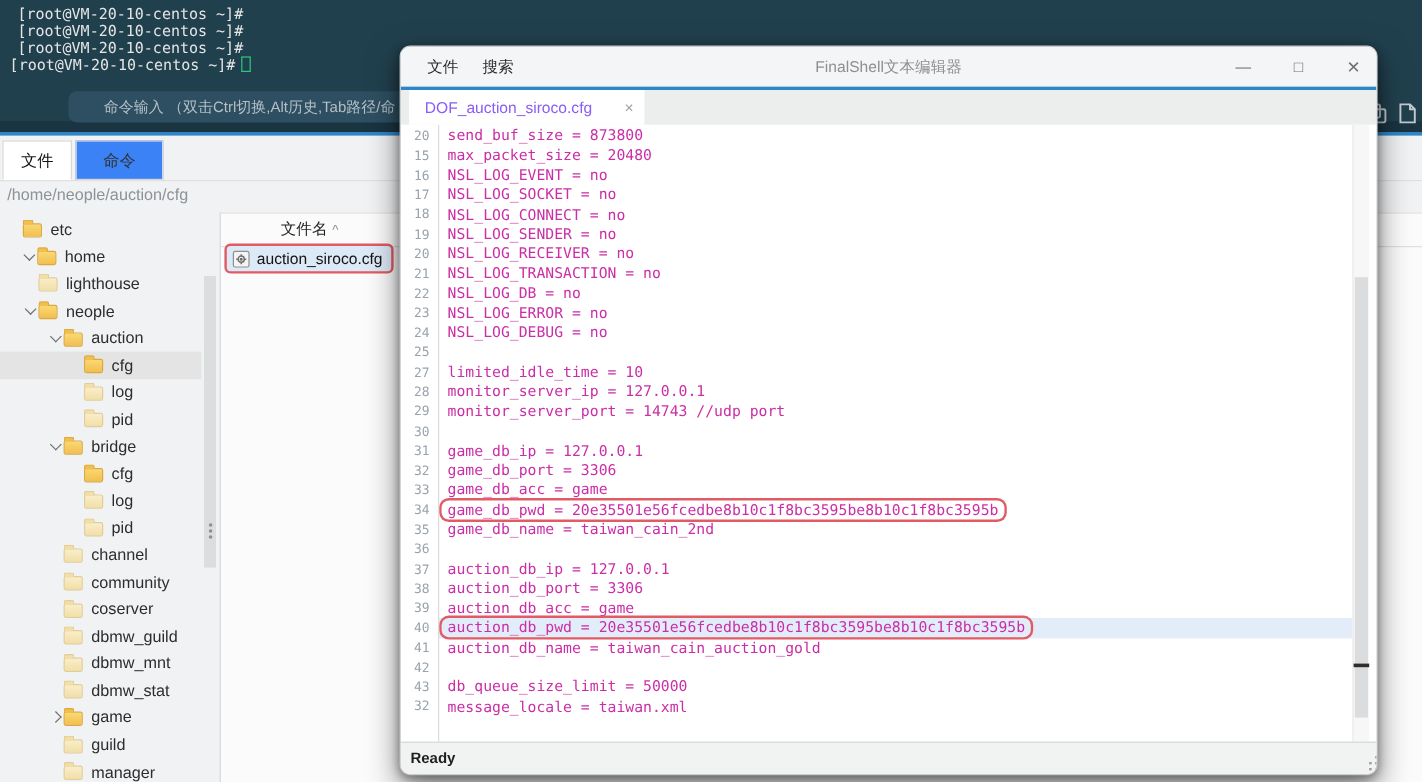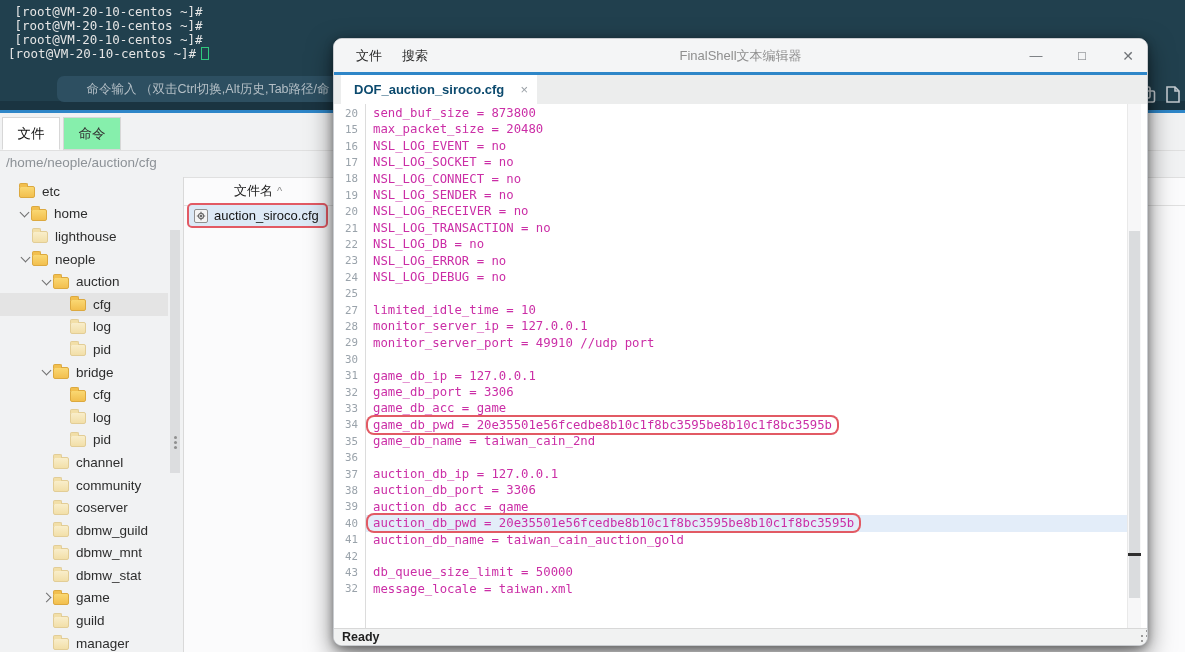--- a/index.html
+++ b/index.html
@@ -15,21 +15,21 @@
               overflow:hidden; white-space:nowrap; z-index:2; }
   .term-icons { position:absolute; right:2px; top:84px; display:flex; gap:4px; z-index:2; }
   .term-icons svg { display:block; }
 
   
   .panel { position:absolute; left:0; top:110px; width:1185px; height:542px; background:#f1f2f3;
            border-top:3px solid #2e86c8; z-index:3; }
   .fm-tab { position:absolute; top:4px; height:33px; display:flex; align-items:center; justify-content:center;
             font-size:13.5px; border:1px solid #d7d7d7; }
   .fm-tab.active { left:2px; width:58px; background:#fff; border-bottom-color:#fff; color:#111; z-index:2; }
-  .fm-tab.inactive { left:63px; width:58px; background:#86efac; color:#333; }
+  .fm-tab.inactive { left:63px; width:73px; background:#3b82f6; color:#333; }
   .hline { position:absolute; height:1px; background:#e0e0e0; }
   .hl-tabs { top:37px; left:0; right:0; }
   .hl-path { top:64px; left:184px; right:0; }
   .hl-head { top:92px; left:184px; right:0; }
   .fm-path { position:absolute; top:42px; left:6px; font-size:13.5px; color:#8d9297; }
   .vline { position:absolute; left:183px; top:64px; bottom:0; width:1px; background:#d9d9d9; }
   .list-col { position:absolute; left:184px; top:64px; right:0; bottom:0; background:#fbfbfc; }
 
   
   #tree { position:absolute; left:0; top:67px; width:168px; bottom:0; overflow:hidden; }
@@ -68,35 +68,35 @@
   .e-menus { position:absolute; left:22px; top:0; height:33px; display:flex; gap:20px; align-items:center; }
   .e-menu { font-size:13px; color:#2b2b2b; }
   .e-title { position:absolute; left:0; right:0; top:0; height:33px; text-align:center; line-height:33px;
              font-size:13px; color:#8f8f8f; pointer-events:none; }
   .e-controls { position:absolute; right:8px; top:0; height:33px; display:flex; gap:24px; align-items:center; }
   .wc { width:22px; text-align:center; color:#6f7377; font-size:13px; }
   .e-accent { height:3px; background:#2e86c8; }
   .e-tabbar { position:relative; height:29px; background:#eceded; }
   .e-tab { position:absolute; left:7px; top:0; width:196px; height:29px; background:#fff;
            display:flex; align-items:center; padding:0 9px 0 13px; }
-  .e-tab-label { flex:1; font-weight:700; font-size:13px; color:#0c4a6e; white-space:nowrap; }
+  .e-tab-label { flex:1; font-weight:400; font-size:13px; color:#8b5cf6; white-space:nowrap; }
   .e-tab-close { color:#9aa0a6; font-size:13px; }
   .e-body { position:absolute; top:65px; left:0; right:0; bottom:17px; background:#fff; overflow:hidden; }
   .gutter-line { position:absolute; left:31px; top:0; bottom:0; width:1px; background:#dcdcdc; }
   #code-lines { position:absolute; left:0; top:1px; right:20px; }
   .code-row { display:flex; height:16.42px; align-items:center; }
   .ln { flex:0 0 24px; text-align:right; font:10.8px "DejaVu Sans Mono",monospace; color:#9aa3ab; }
   .txt { flex:1; margin-left:7px; padding-left:8px; font:12.3px/16.42px "DejaVu Sans Mono",monospace;
          color:#cb2ea6; white-space:pre; }
   .code-row.sel .txt { background:#e3edf9; }
   .boxed { box-shadow:0 0 0 2px #e25a64; border-radius:6px; padding:1px 5px; margin:0 -5px; }
   .scrollbar { position:absolute; top:0; bottom:0; right:6px; width:14px; background:#f7f7f8; border-left:1px solid #e9e9e9; }
   .sb-thumb { position:absolute; left:1px; right:1px; top:127px; height:367px; background:#dadcde; }
   .sb-marker { position:absolute; left:0; right:0; top:449px; height:3px; background:#2e2e2e; }
-  .e-status { position:absolute; left:0; right:0; bottom:0; height:17px; background:#f1f2f2;
+  .e-status { position:absolute; left:0; right:0; bottom:0; height:27px; background:#f1f2f2;
               border-top:1px solid #d8d8d8; font-size:12.5px; font-weight:600; color:#1f1f1f;
               padding-left:8px; display:flex; align-items:center; }
   .corner-grip { position:absolute; right:4px; bottom:3px; width:2px; height:2px; background:#9a9a9a;
                  box-shadow:5px 0 0 #9a9a9a, 5px -5px 0 #9a9a9a, 0 -5px 0 #9a9a9a, 5px -10px 0 #9a9a9a; }
 </style>
 </head>
 <body>
 
 <div id="terminal-lines">
     <div>[root@VM-20-10-centos ~]#</div>
@@ -335,21 +335,21 @@
         <div class="code-row">
           <span class="ln">27</span>
           <span class="txt">limited_idle_time = 10</span>
         </div>
         <div class="code-row">
           <span class="ln">28</span>
           <span class="txt">monitor_server_ip = 127.0.0.1</span>
         </div>
         <div class="code-row">
           <span class="ln">29</span>
-          <span class="txt">monitor_server_port = 49910 //udp port</span>
+          <span class="txt">monitor_server_port = 14743 //udp port</span>
         </div>
         <div class="code-row">
           <span class="ln">30</span>
           <span class="txt"></span>
         </div>
         <div class="code-row">
           <span class="ln">31</span>
           <span class="txt">game_db_ip = 127.0.0.1</span>
         </div>
         <div class="code-row">

